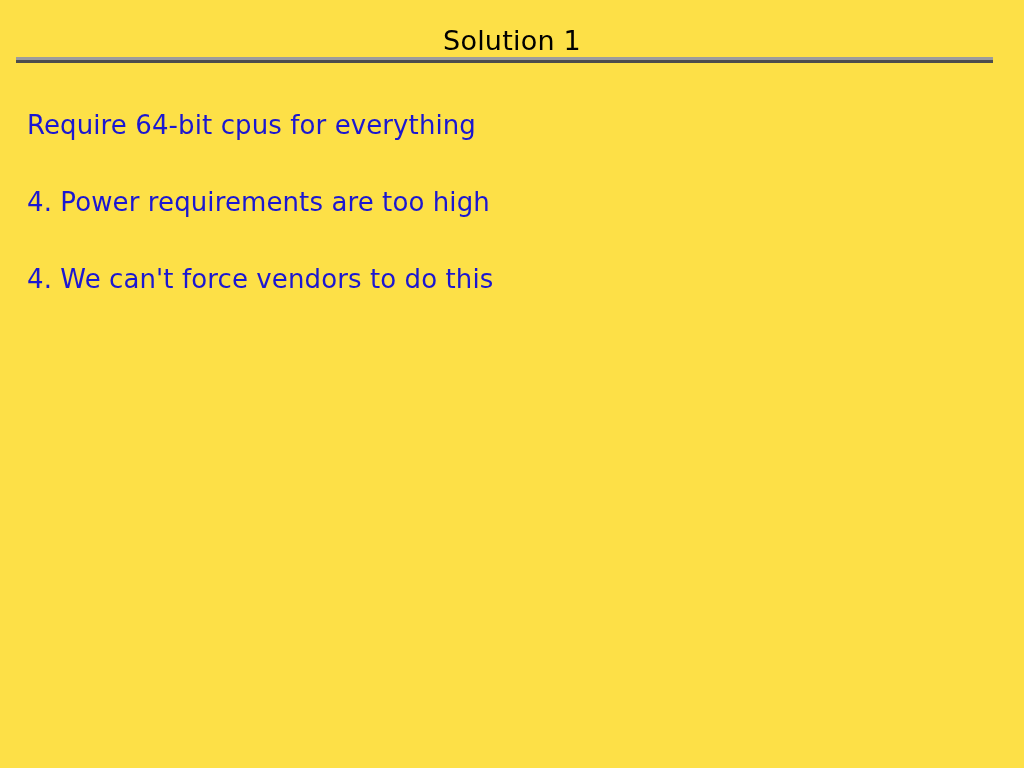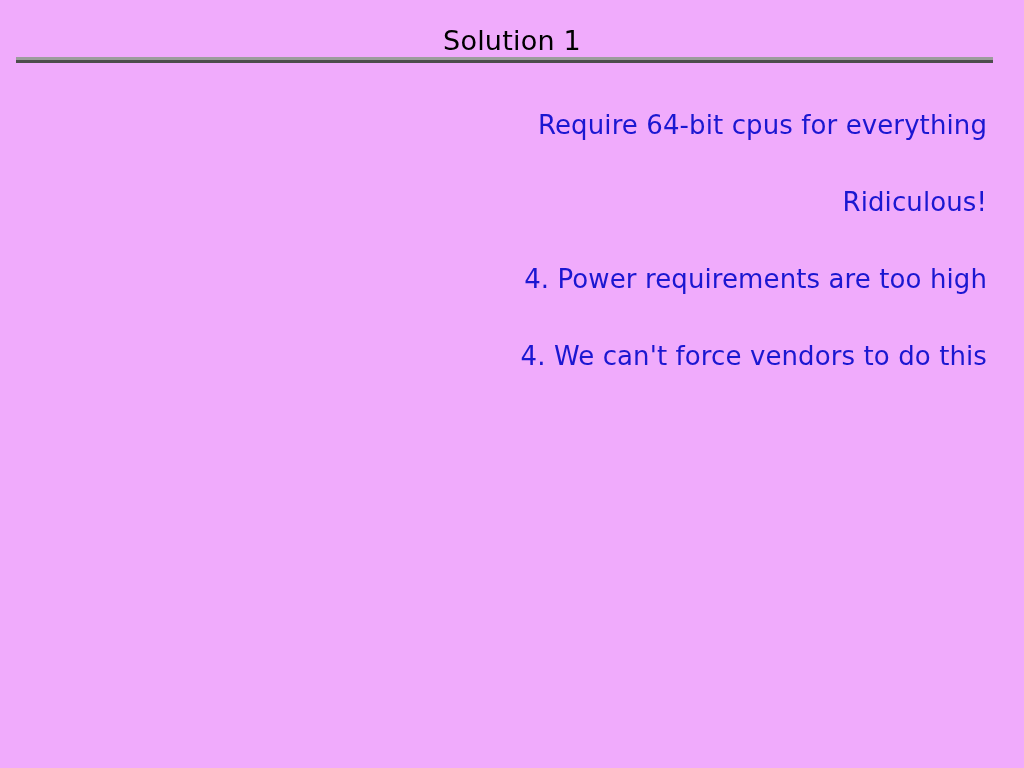--- a/index.html
+++ b/index.html
@@ -12,21 +12,21 @@
     height: 768px;
     overflow: hidden;
     font-family: "DejaVu Sans", sans-serif;
     -webkit-font-smoothing: antialiased;
   }
 
   .slide {
     position: relative;
     width: 1024px;
     height: 768px;
-    background: #f0abfc;
+    background: #fde047;
   }
 
   
   .slide-title {
     position: absolute;
     left: 0;
     top: 25px;
     width: 1024px;
     text-align: center;
     font-family: "DejaVu Sans", sans-serif;
@@ -72,38 +72,36 @@
   }
   .body-line {
     font-family: "DejaVu Sans", sans-serif;
     font-size: 26px;
     font-weight: 400;
     color: #1b17d1;
     line-height: 34px;
     height: 77px;
     white-space: nowrap;
     letter-spacing: 0.1px;
-    text-align: right;
   }
   .body-line:last-child {
     height: auto;
   }
 </style>
 </head>
 <body>
 
 <div class="slide">
 
   <div class="slide-title">Solution 1</div>
 
   <div class="title-rule">
     <div class="band-top"></div>
     <div class="band-bottom"></div>
   </div>
 
   <div class="body-block">
     <div class="body-line">Require 64-bit cpus for everything</div>
-    <div class="body-line">Ridiculous!</div>
     <div class="body-line">4. Power requirements are too high</div>
     <div class="body-line">4. We can't force vendors to do this</div>
   </div>
 
 </div>
 
 </body></html>

